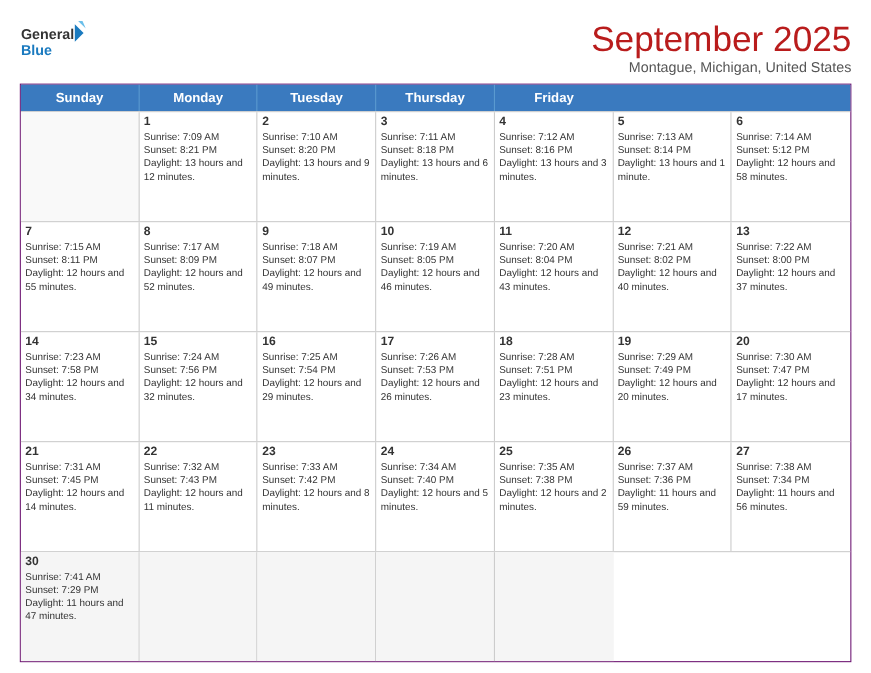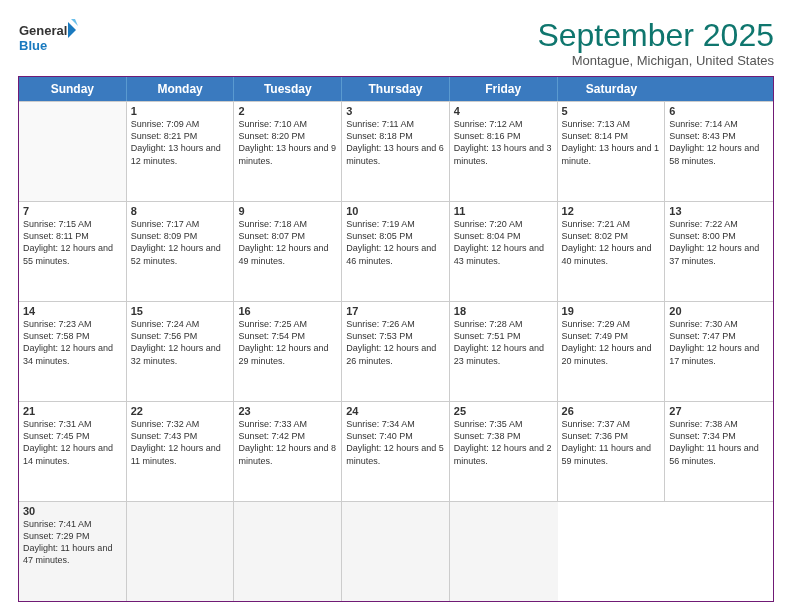--- a/index.html
+++ b/index.html
@@ -27,21 +27,21 @@
       display: flex;
       align-items: center;
       gap: 4px;
     }
     .title-block {
       text-align: right;
     }
     .month-title {
       font-size: 32px;
       font-weight: normal;
-      color: #0f766e;
+      color: #b91c1c;
       line-height: 1.1;
     }
     .location {
       font-size: 13px;
       color: #555;
     }
     .calendar {
       flex: 1;
       display: flex;
       flex-direction: column;
@@ -115,21 +115,20 @@
     </div>
   </div>
 
   <div class="calendar">
     <div class="cal-header">
     <div class="cal-header-cell">Sunday</div>
         <div class="cal-header-cell">Monday</div>
         <div class="cal-header-cell">Tuesday</div>
         <div class="cal-header-cell">Thursday</div>
         <div class="cal-header-cell">Friday</div>
-        <div class="cal-header-cell">Saturday</div>
       </div>
     <div class="cal-body">
     <div class="cal-row">
           <div class="cal-cell empty"></div>
           <div class="cal-cell">
             <div class="day-number">1</div>
             <div class="cell-line">Sunrise: 7:09 AM</div>
             <div class="cell-line">Sunset: 8:21 PM</div>
             <div class="cell-line">Daylight: 13 hours and 12 minutes.</div>
           </div>
@@ -153,21 +152,21 @@
           </div>
           <div class="cal-cell">
             <div class="day-number">5</div>
             <div class="cell-line">Sunrise: 7:13 AM</div>
             <div class="cell-line">Sunset: 8:14 PM</div>
             <div class="cell-line">Daylight: 13 hours and 1 minute.</div>
           </div>
           <div class="cal-cell">
             <div class="day-number">6</div>
             <div class="cell-line">Sunrise: 7:14 AM</div>
-            <div class="cell-line">Sunset: 8:43 PM</div>
+            <div class="cell-line">Sunset: 5:12 PM</div>
             <div class="cell-line">Daylight: 12 hours and 58 minutes.</div>
           </div>
         </div>
         <div class="cal-row">
           <div class="cal-cell">
             <div class="day-number">7</div>
             <div class="cell-line">Sunrise: 7:15 AM</div>
             <div class="cell-line">Sunset: 8:11 PM</div>
             <div class="cell-line">Daylight: 12 hours and 55 minutes.</div>
           </div>

